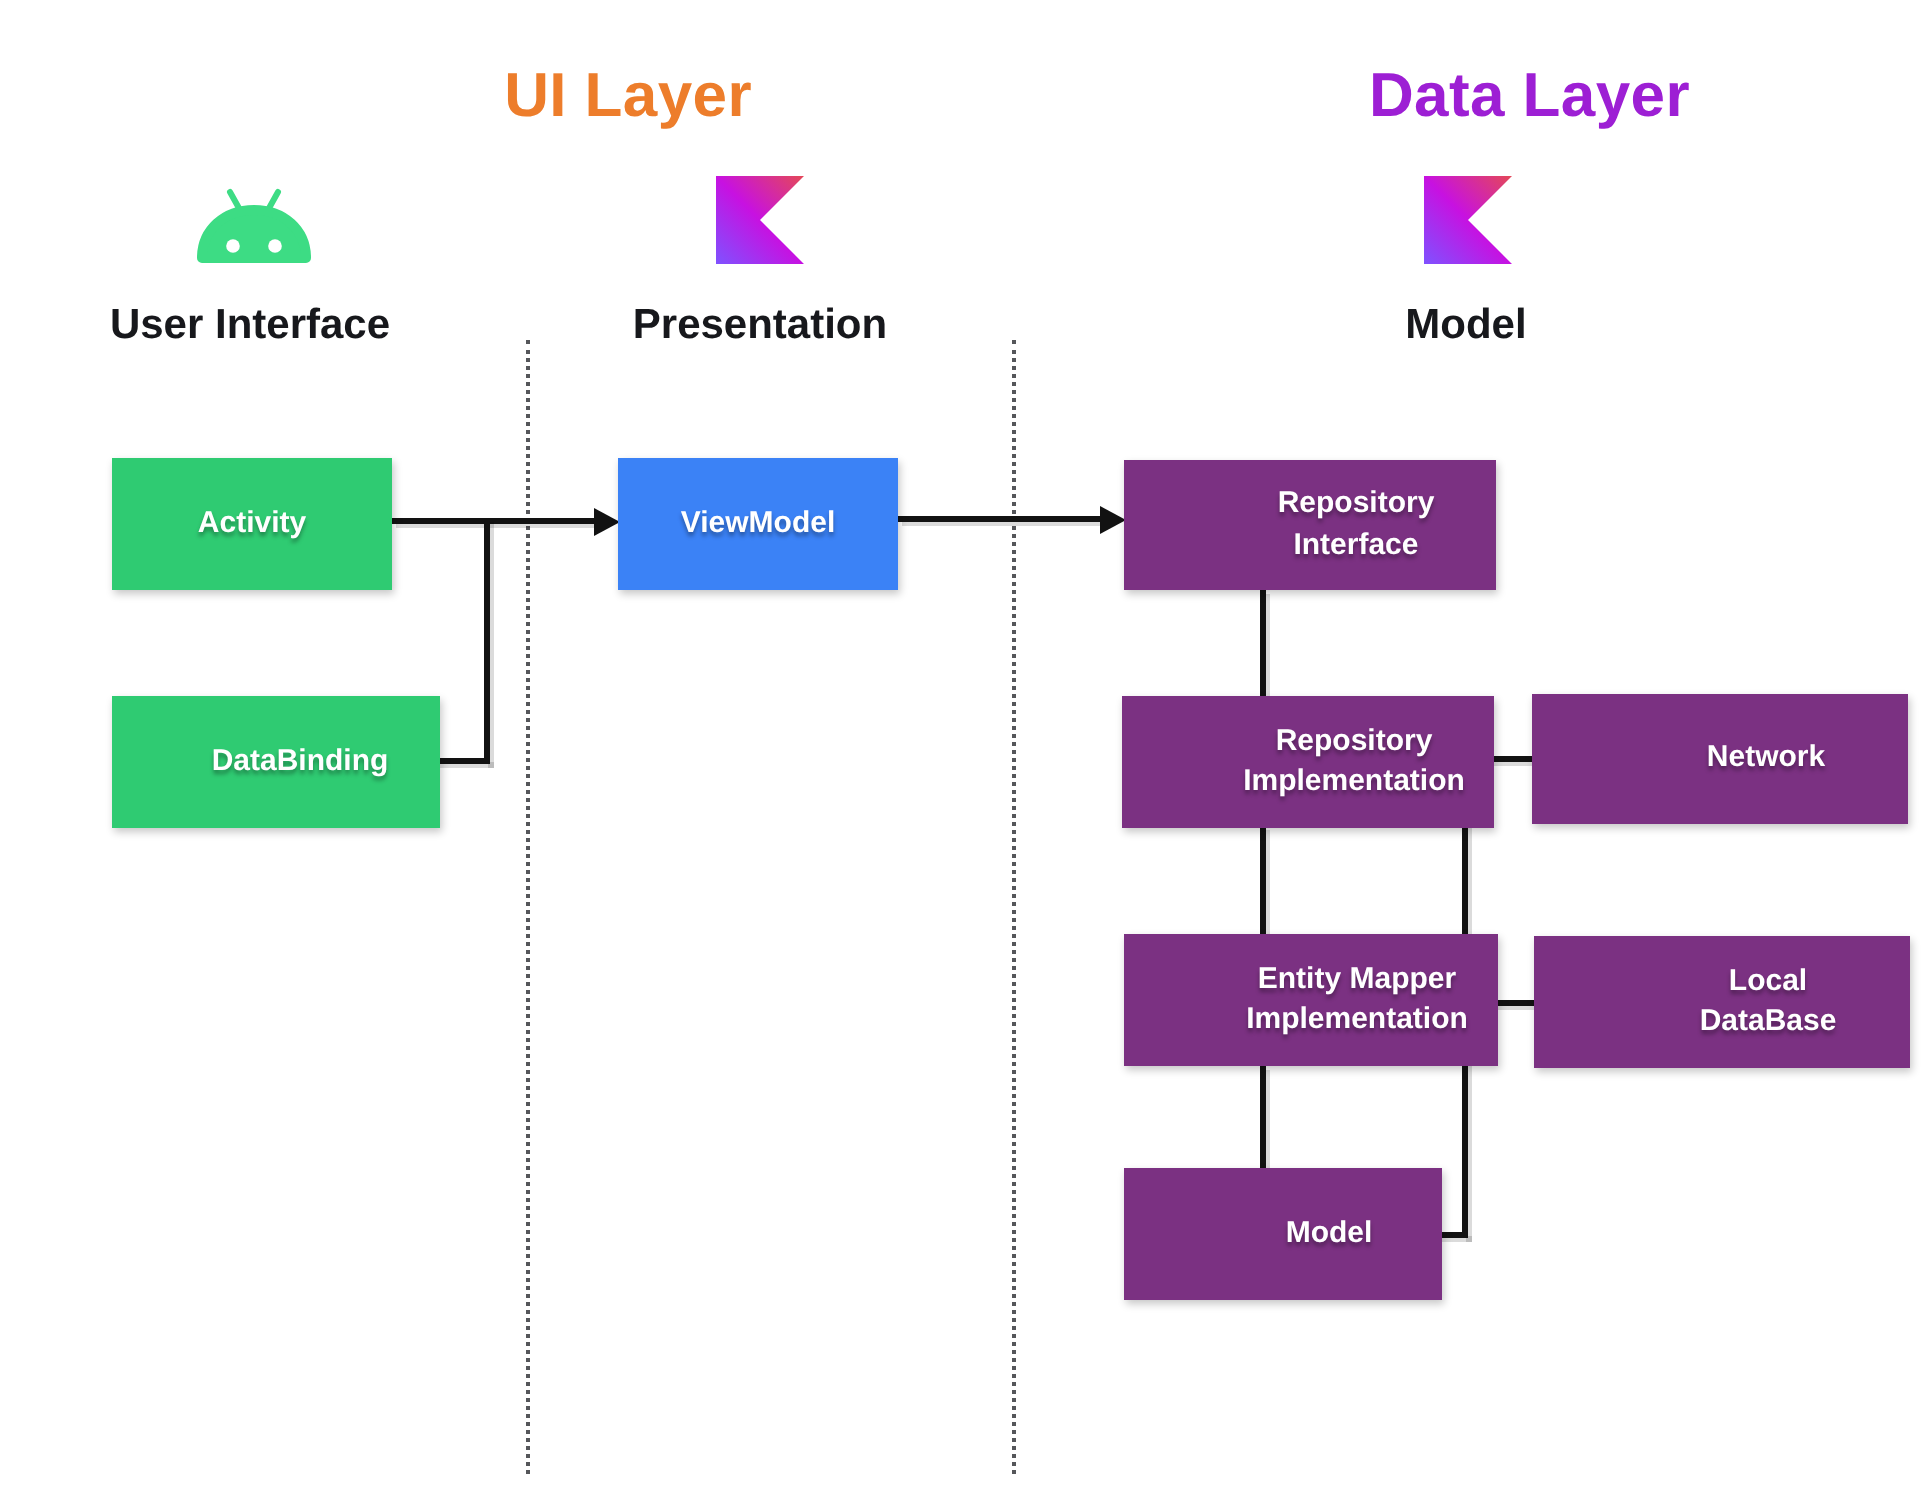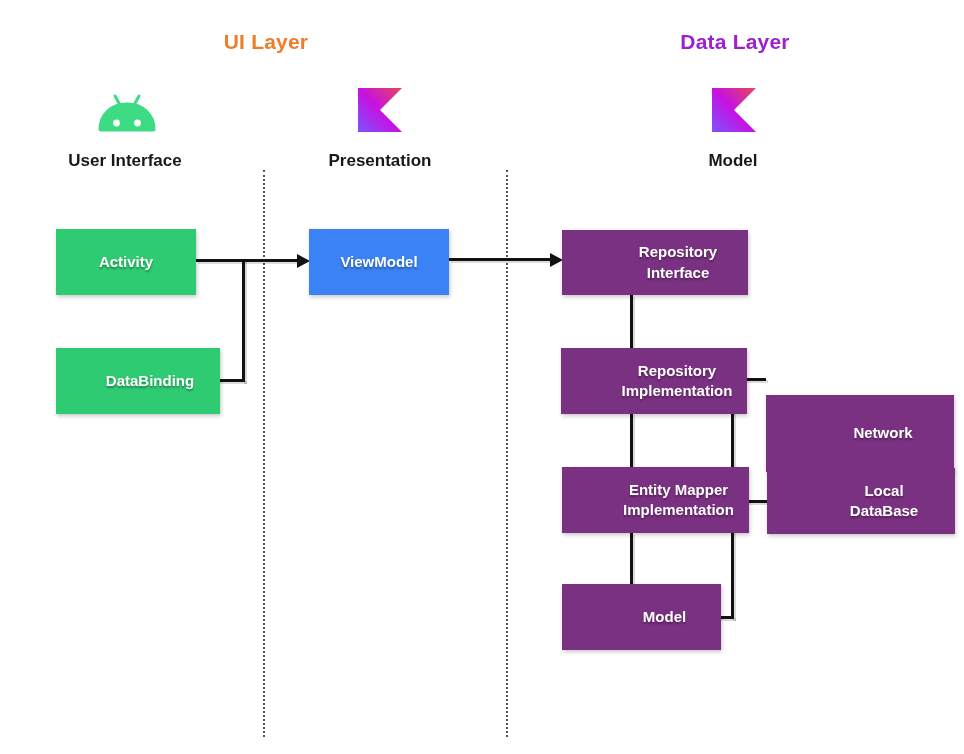--- a/index.html
+++ b/index.html
@@ -1,29 +1,29 @@
 <!DOCTYPE html>
 <html><head>
 <meta charset="utf-8">
 <style>
   html,body { margin:0; padding:0; background:#ffffff; }
   #canvas {
     position:relative; width:964px; height:754px; background:#ffffff;
     font-family:"Liberation Sans", sans-serif; overflow:hidden;
   }
   .layer-title {
-    position:absolute; width:220px; text-align:center;
-    font-size:21px; font-weight:bold; letter-spacing:0.2px;
+    position:absolute; width:220px; text-align:right;
+    font-size:31px; font-weight:bold; letter-spacing:0.2px;
   }
   .title-ui   { left:156px; top:30px; color:#ED7D2B; }
   .title-data { left:625px; top:30px; color:#9D1FD4; }
 
   .col-label {
     position:absolute; width:220px; text-align:center;
-    font-size:17px; font-weight:bold; color:#17181c;
+    font-size:21px; font-weight:bold; color:#17181c;
   }
 
   .kotlin-icon {
     position:absolute; width:44px; height:44px;
     background:linear-gradient(45deg, #7F52FF 0%, #C711E1 50%, #E44857 100%);
     clip-path:polygon(0 0, 100% 0, 50% 50%, 100% 100%, 0 100%);
   }
   .android-icon { position:absolute; width:64px; height:46px; }
 
   .divider {
@@ -98,17 +98,17 @@
   <div class="node green" style="left:56px;  top:229px; width:140px; height:66px;">Activity</div>
   <div class="node green" style="left:56px;  top:348px; width:140px; height:66px;padding-left:24px;">DataBinding</div>
   <div class="node orange" style="left:309px; top:229px; width:140px; height:66px;">ViewModel</div>
   <div class="node purple" style="left:562px; top:230px; width:140px; height:65px;">Repository
 Interface</div>
   <div class="node purple" style="left:561px; top:348px; width:140px; height:66px;">Repository
 Implementation</div>
   <div class="node purple" style="left:562px; top:467px; width:141px; height:66px;">Entity Mapper
 Implementation</div>
   <div class="node purple" style="left:562px; top:584px; width:113px; height:66px;">Model</div>
-  <div class="node purple" style="left:766px; top:347px; width:142px; height:77px;margin-top:48px;">Network</div>
+  <div class="node purple" style="left:766px; top:347px; width:142px; height:65px;">Network</div>
   <div class="node purple" style="left:767px; top:468px; width:142px; height:66px;">Local
 DataBase</div>
 
 </div>
 
 </body></html>

